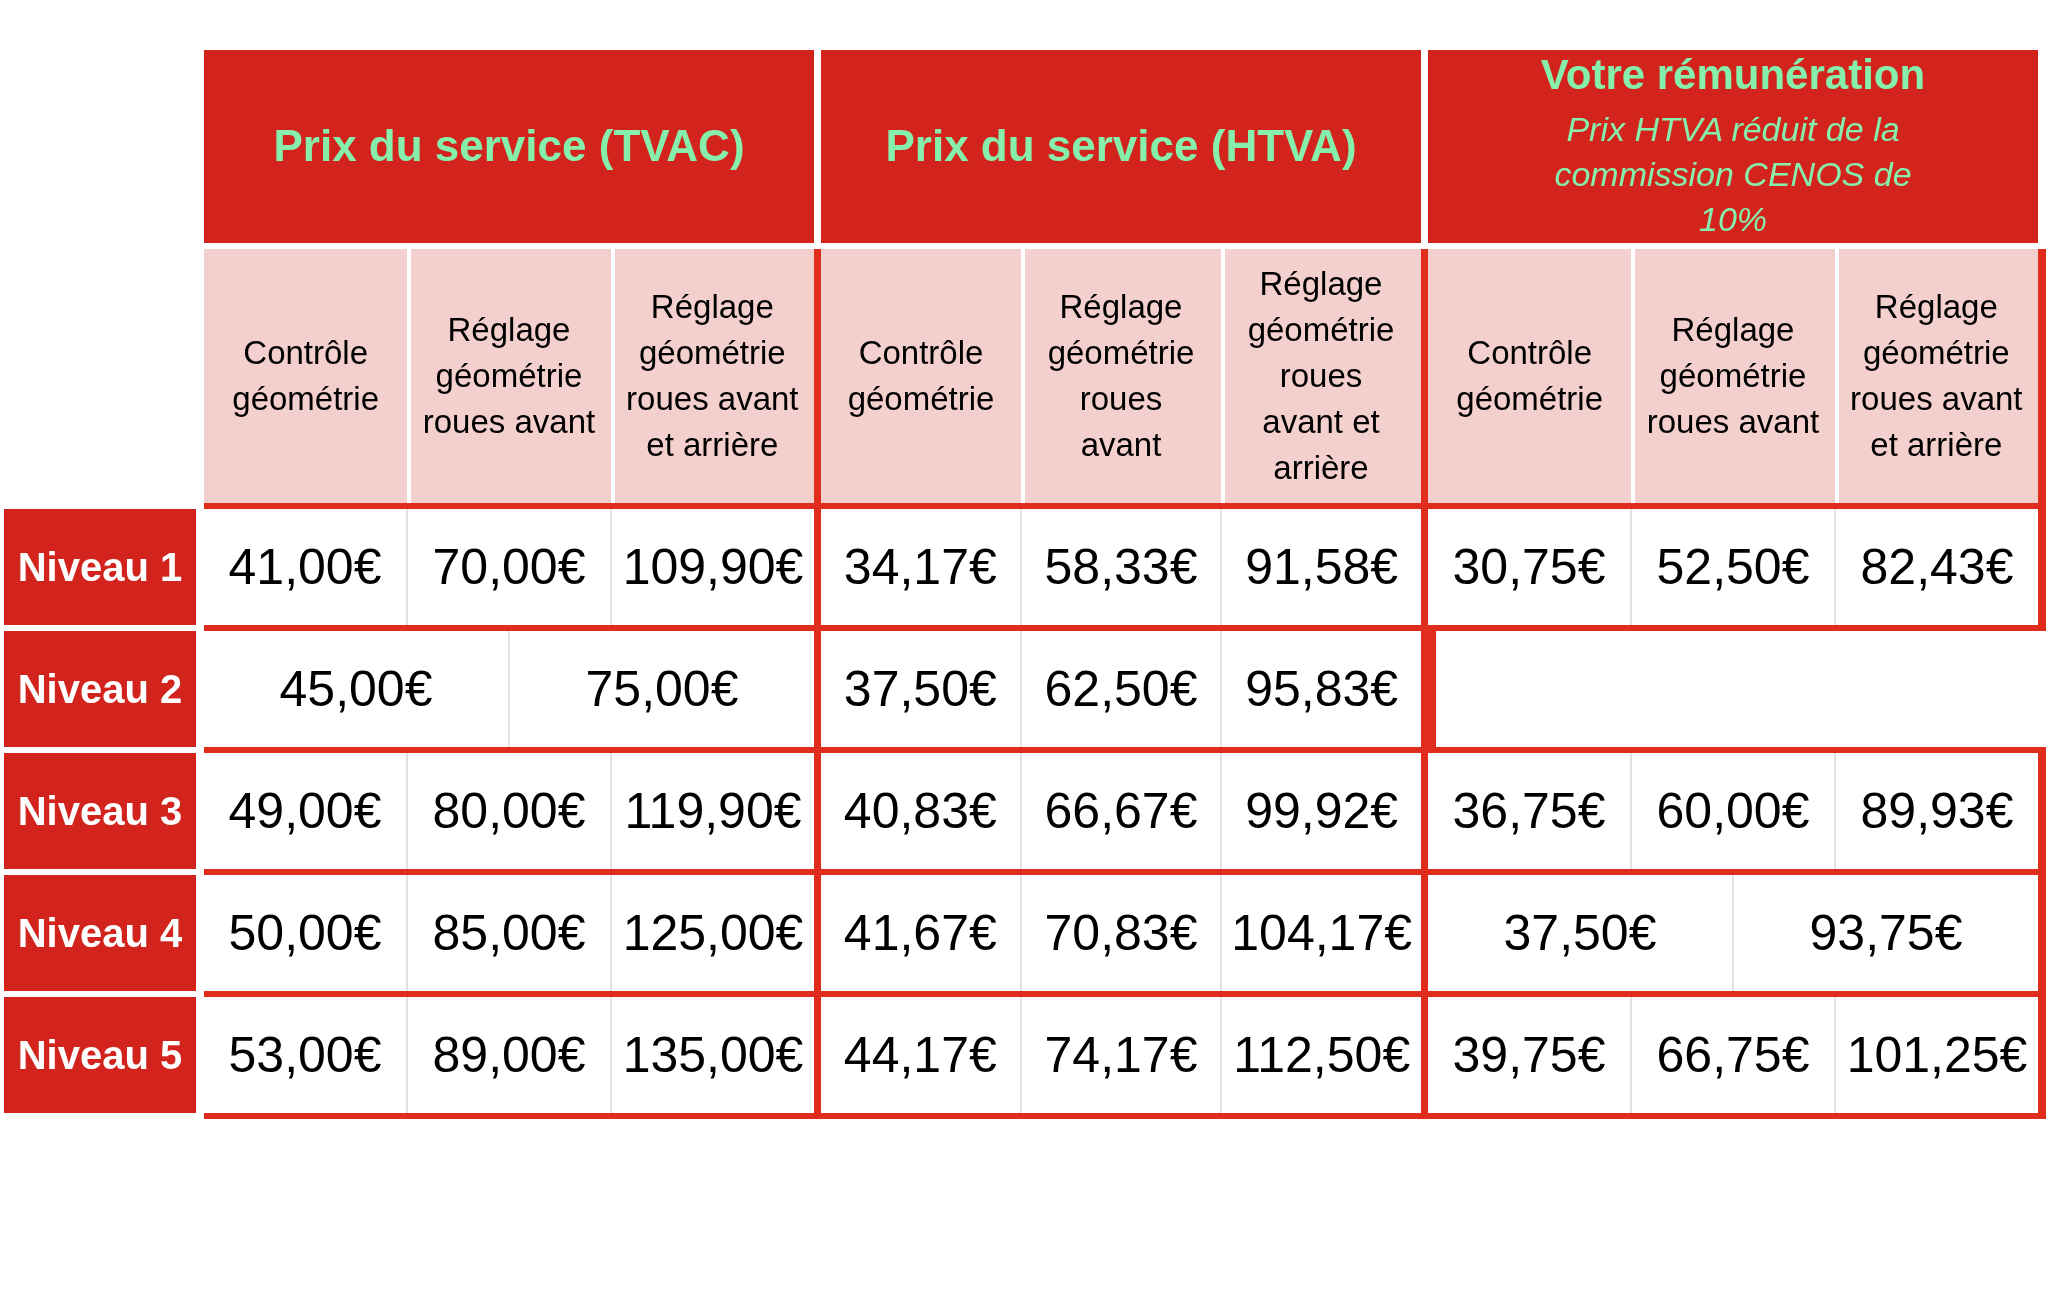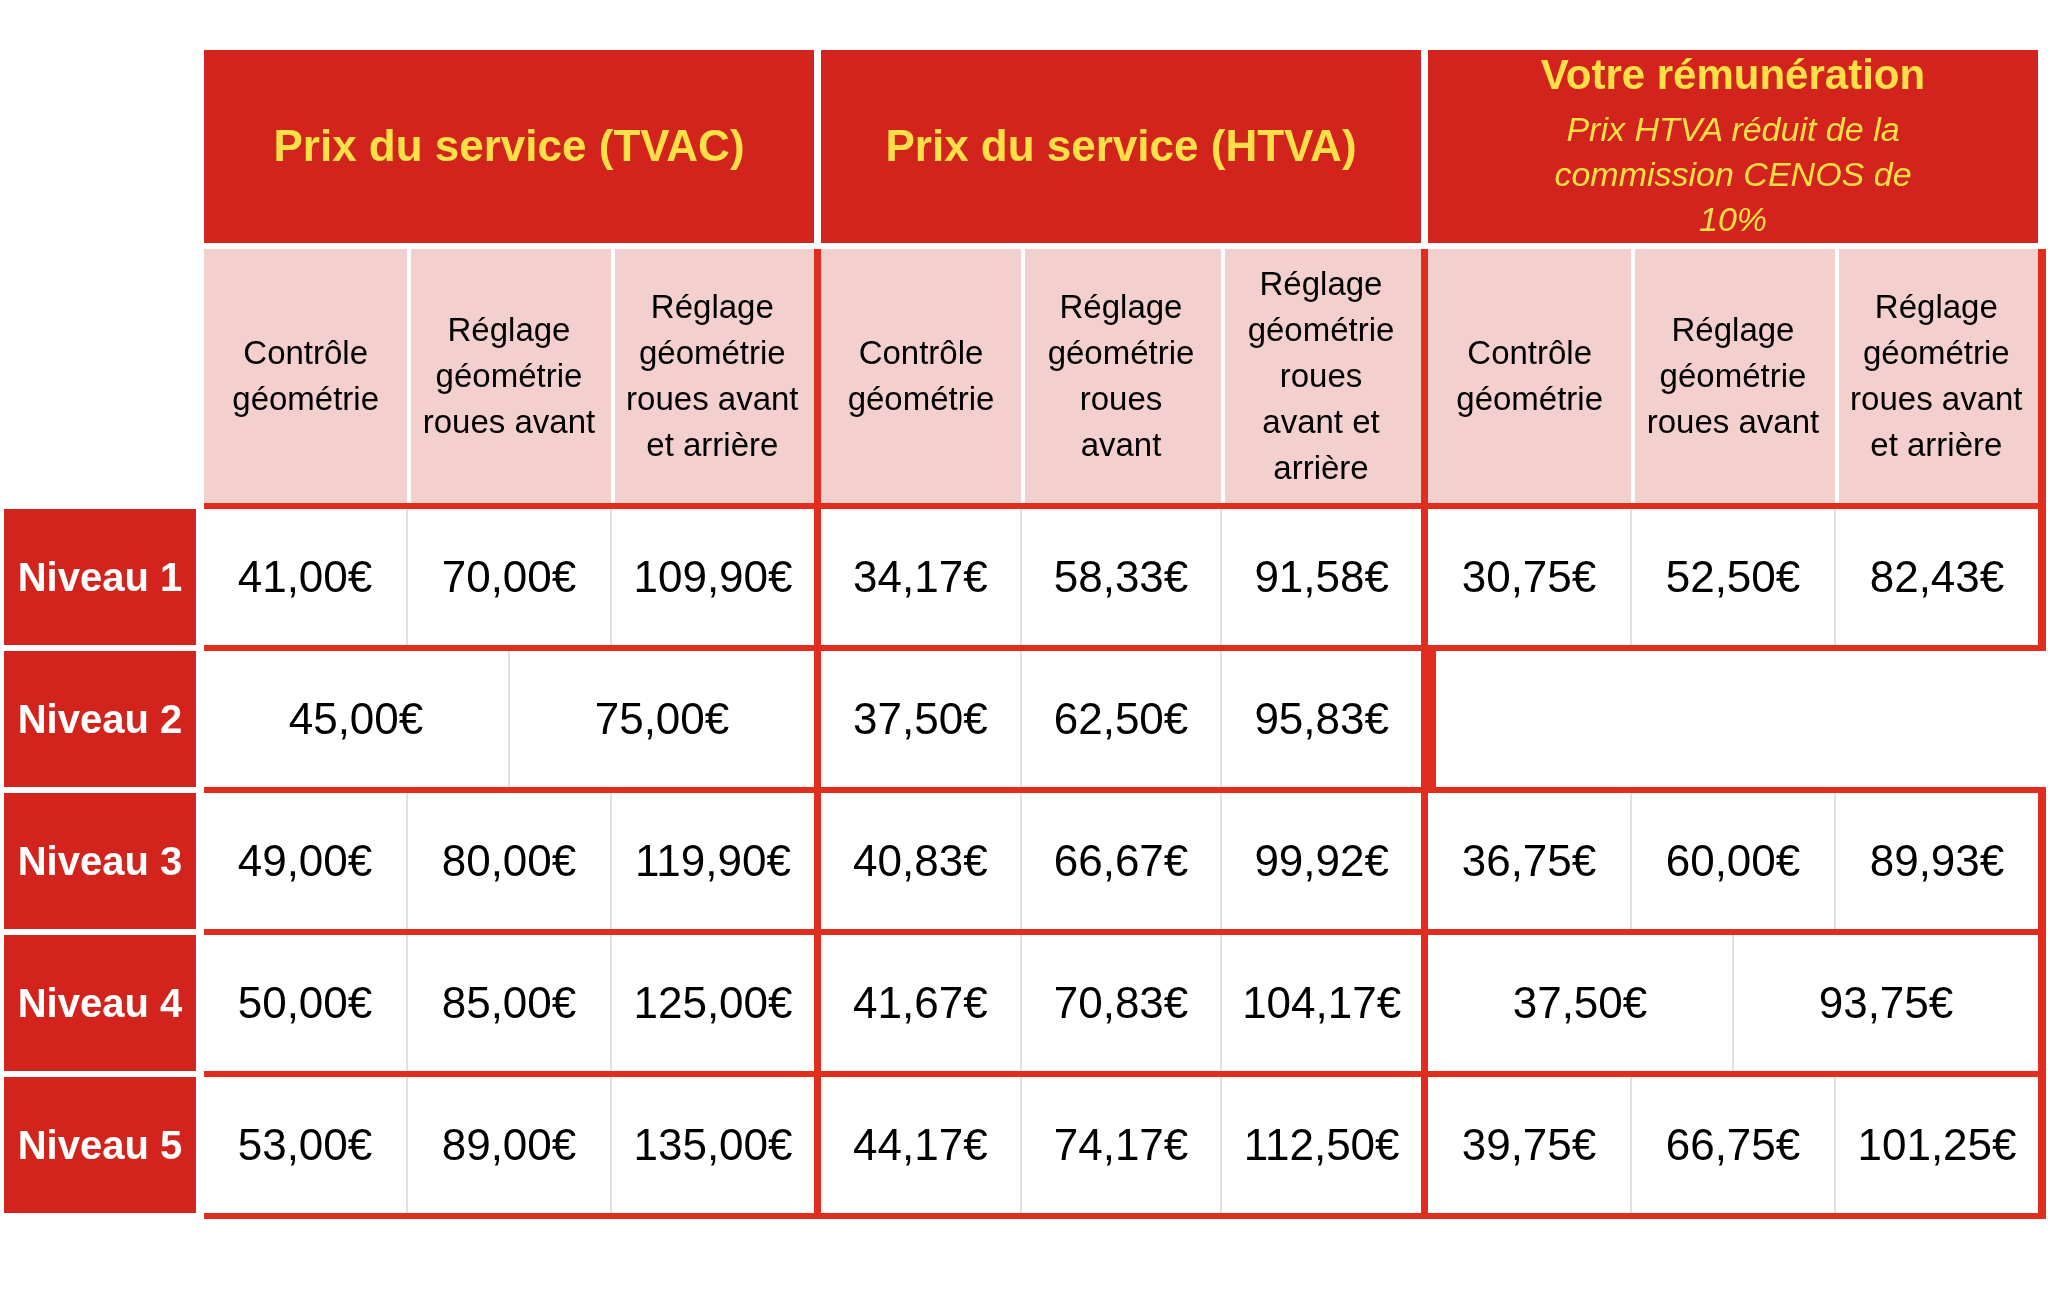--- a/index.html
+++ b/index.html
@@ -21,42 +21,42 @@
   .g2{width:600px;}
   .g3{width:610px;}
   .vs{width:7px;flex:none;}
   .vs-white{background:#fff;}
   .vs-red{background:var(--linered);}
   .cr{width:8px;flex:none;}
   .cr-white{background:#fff;}
   .cr-red{background:var(--linered);}
 
   .r-head{height:193px;}
-  .hcell{flex:1;background:var(--red);color:#fde047;display:flex;flex-direction:column;
+  .hcell{flex:1;background:var(--red);color:#86efac;display:flex;flex-direction:column;
          align-items:center;justify-content:center;text-align:center;}
   .htitle{font-size:44px;font-weight:bold;line-height:1.15;}
   .g3 .htitle{font-size:42px;margin-bottom:8px;}
   .hsub{font-size:34px;font-style:italic;line-height:1.32;max-width:430px;}
 
   .gap-row{height:6px;background:#fff;}
 
   .r-sub{height:254px;}
   .r-sub .c{flex:1;background:var(--pink);display:flex;align-items:center;justify-content:center;
             text-align:center;font-size:33px;line-height:1.4;padding:0 14px;}
   .r-sub .c + .c{border-left:4px solid #fff;padding-left:10px;}
 
   .hsep{height:6px;}
   .hs-red{flex:1;background:var(--linered);}
   .hsep .cl, .hsep .cg{background:#fff;}
 
-  .r-data{height:136px;}
+  .r-data{height:116px;}
   .lbl{background:var(--red);color:#fff;font-weight:bold;font-size:40px;
        display:flex;align-items:center;justify-content:center;}
   .r-data .c{flex:1;background:#fff;display:flex;align-items:center;justify-content:center;
-             font-size:44px;}
+             font-size:50px;}
   .r-data .c + .c{border-left:2px solid var(--grayline);}
 </style>
 </head>
 <body>
 
 <div class="page">
   <div class="tbl">
 
     <div class="row r-head">
       <div class="cl empty"></div>

